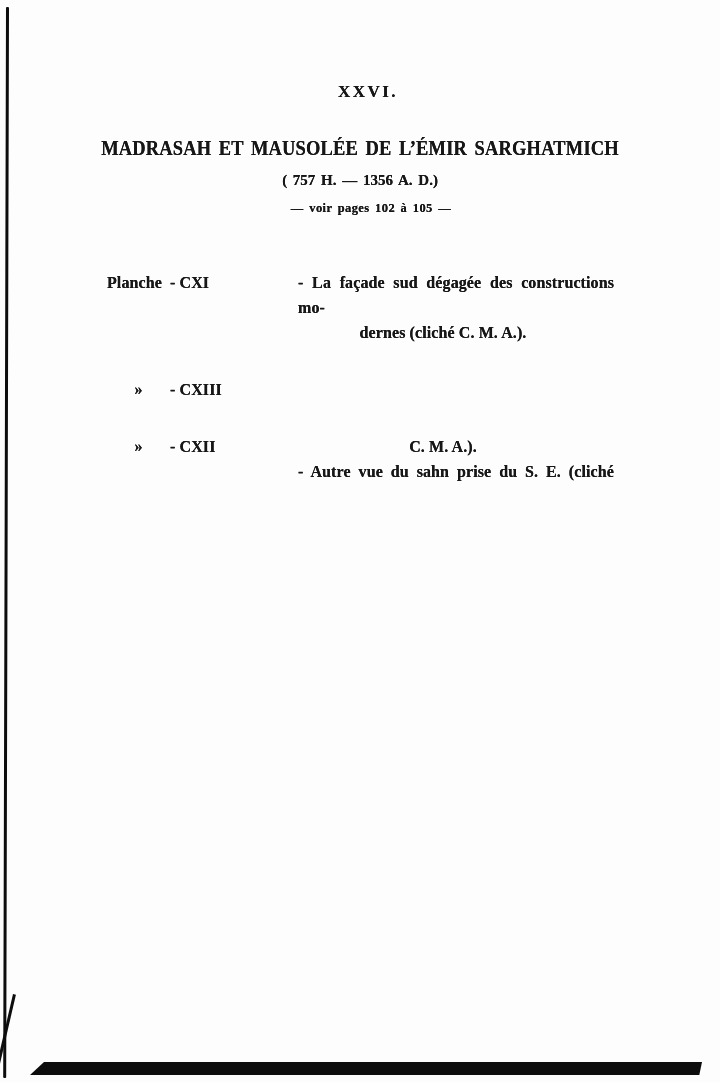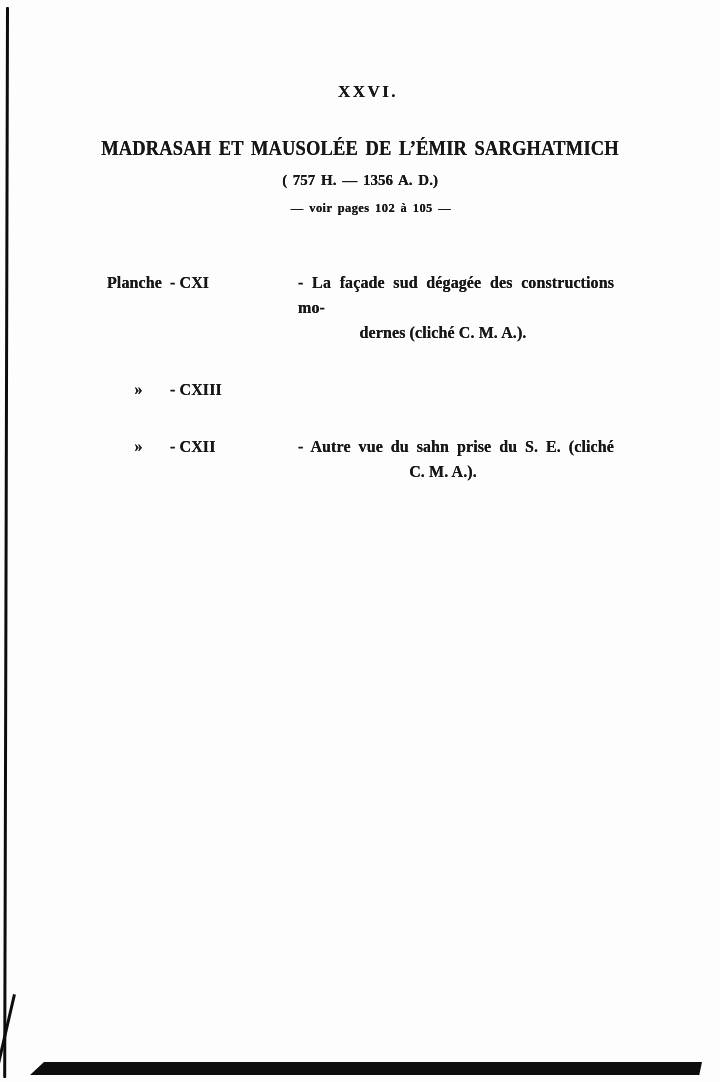--- a/index.html
+++ b/index.html
@@ -108,19 +108,19 @@
         <span class="plate-number">- CXIII</span>
       </div>
     </div>
 
     <div class="plate-row">
       <div class="plate-label">
         <span class="plate-word w-center">»</span>
         <span class="plate-number">- CXII</span>
       </div>
       <div class="plate-desc">
+        <div class="desc-line cont">C. M. A.).</div>
         <div class="desc-line stretch">- Autre vue du sahn prise du S. E. (cliché</div>
-        <div class="desc-line cont">C. M. A.).</div>
       </div>
     </div>
 
   </div>
 </div>
 
 </body></html>

